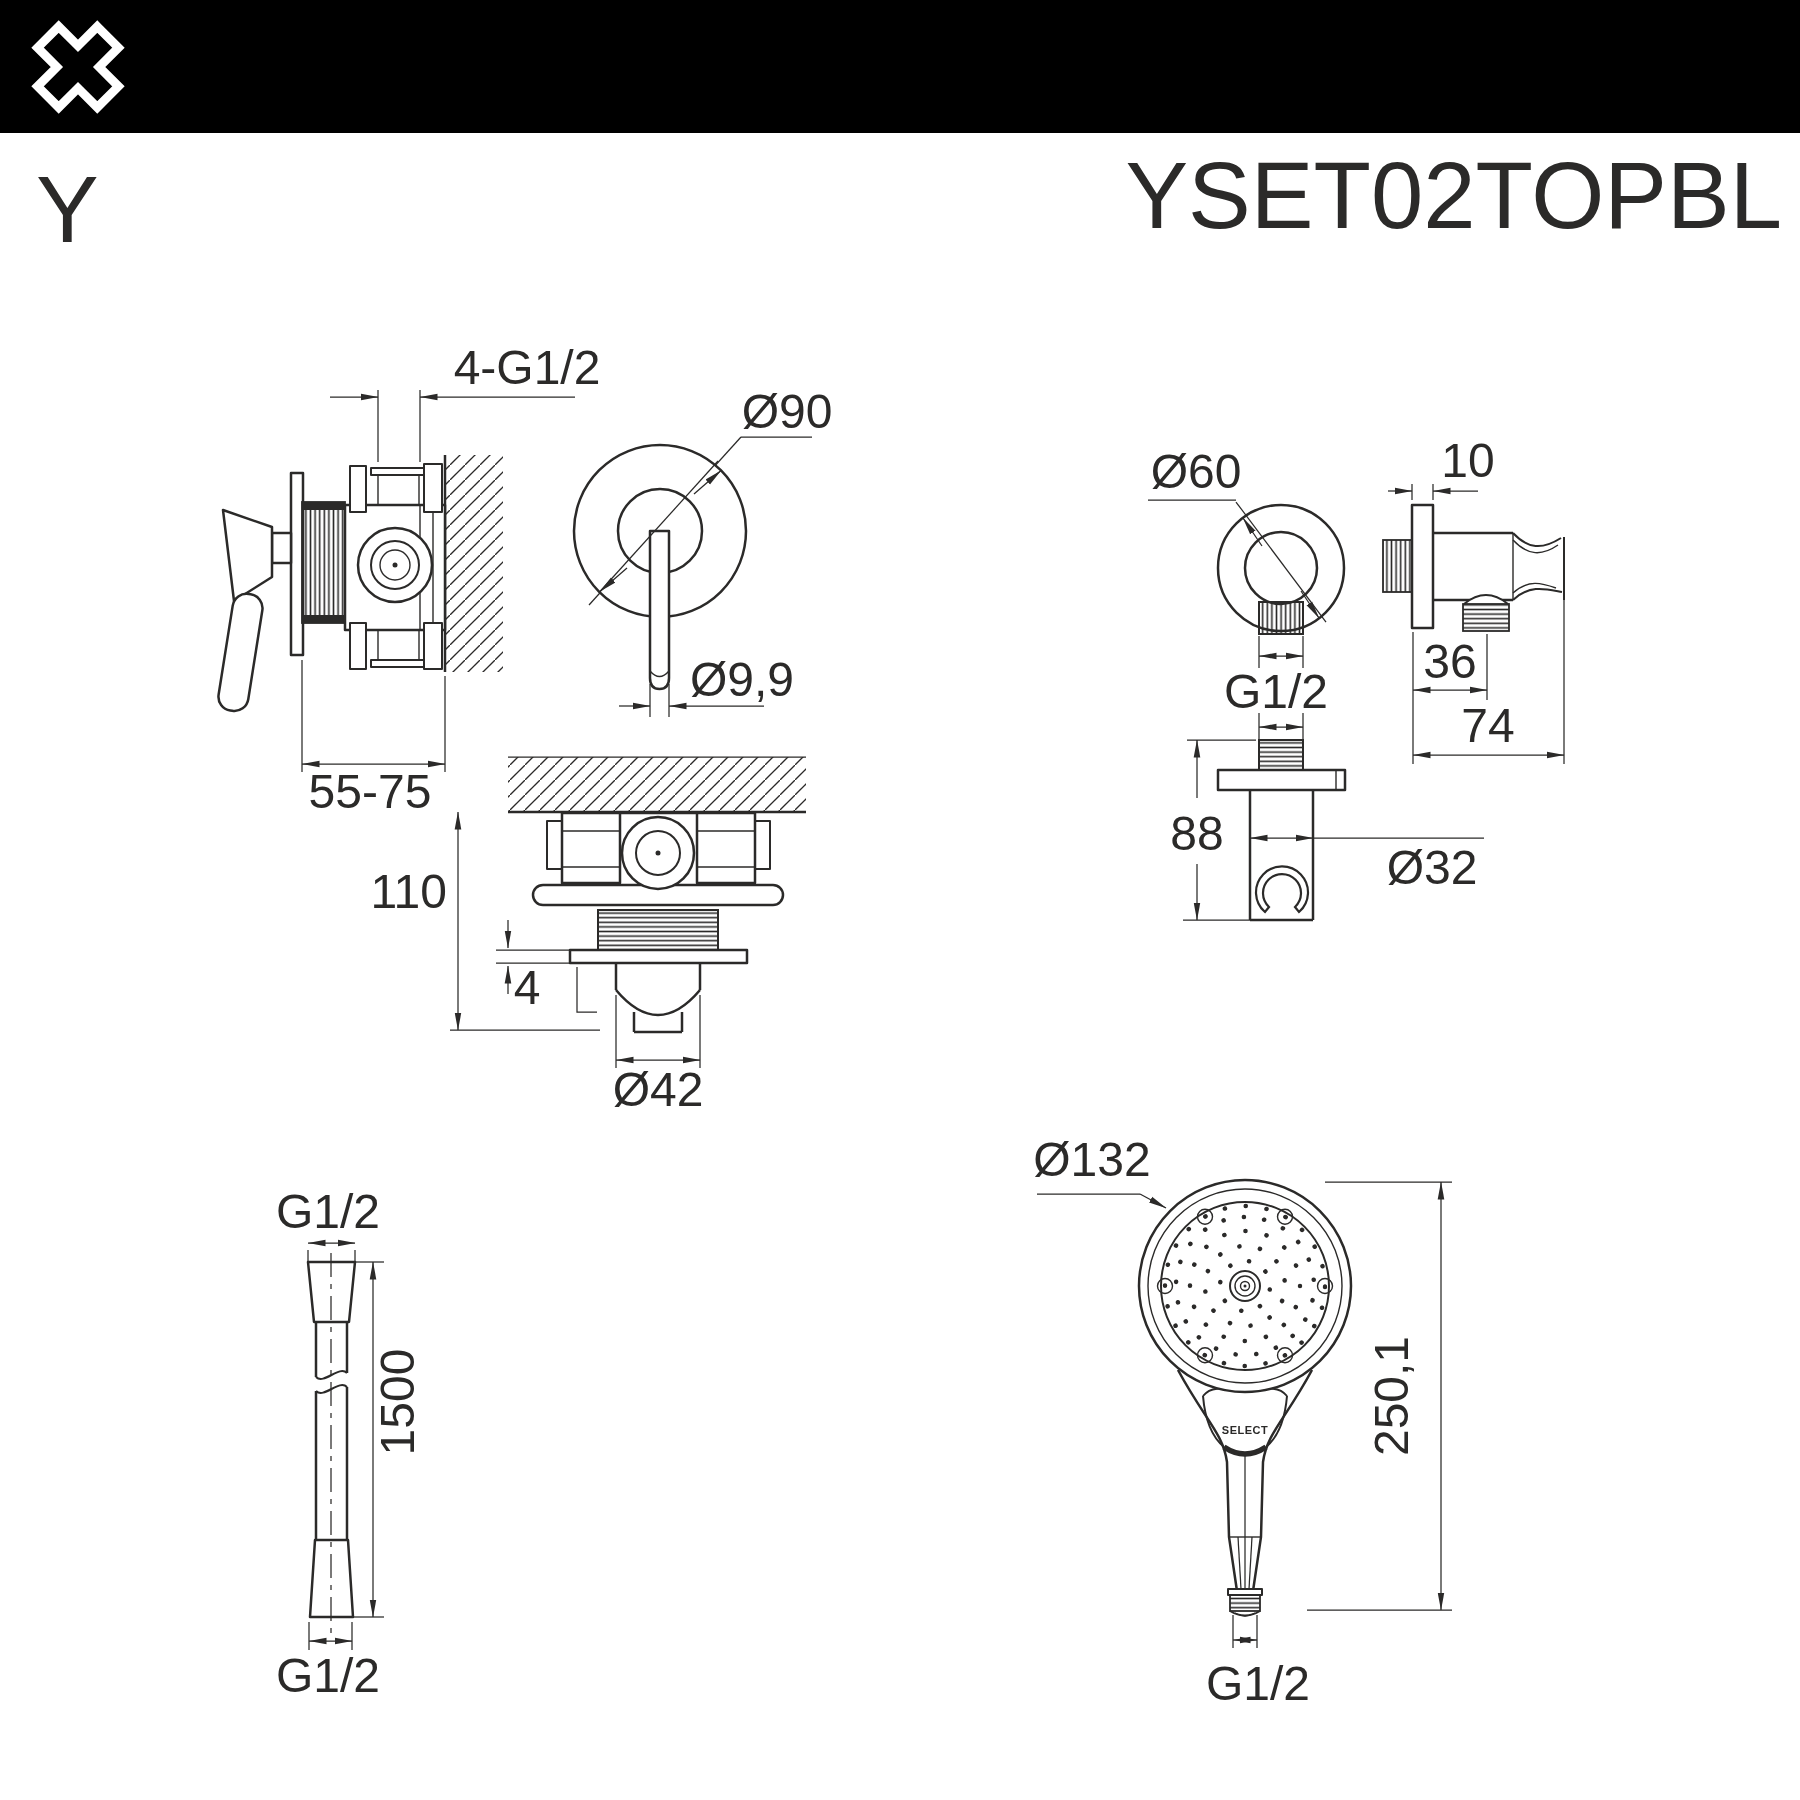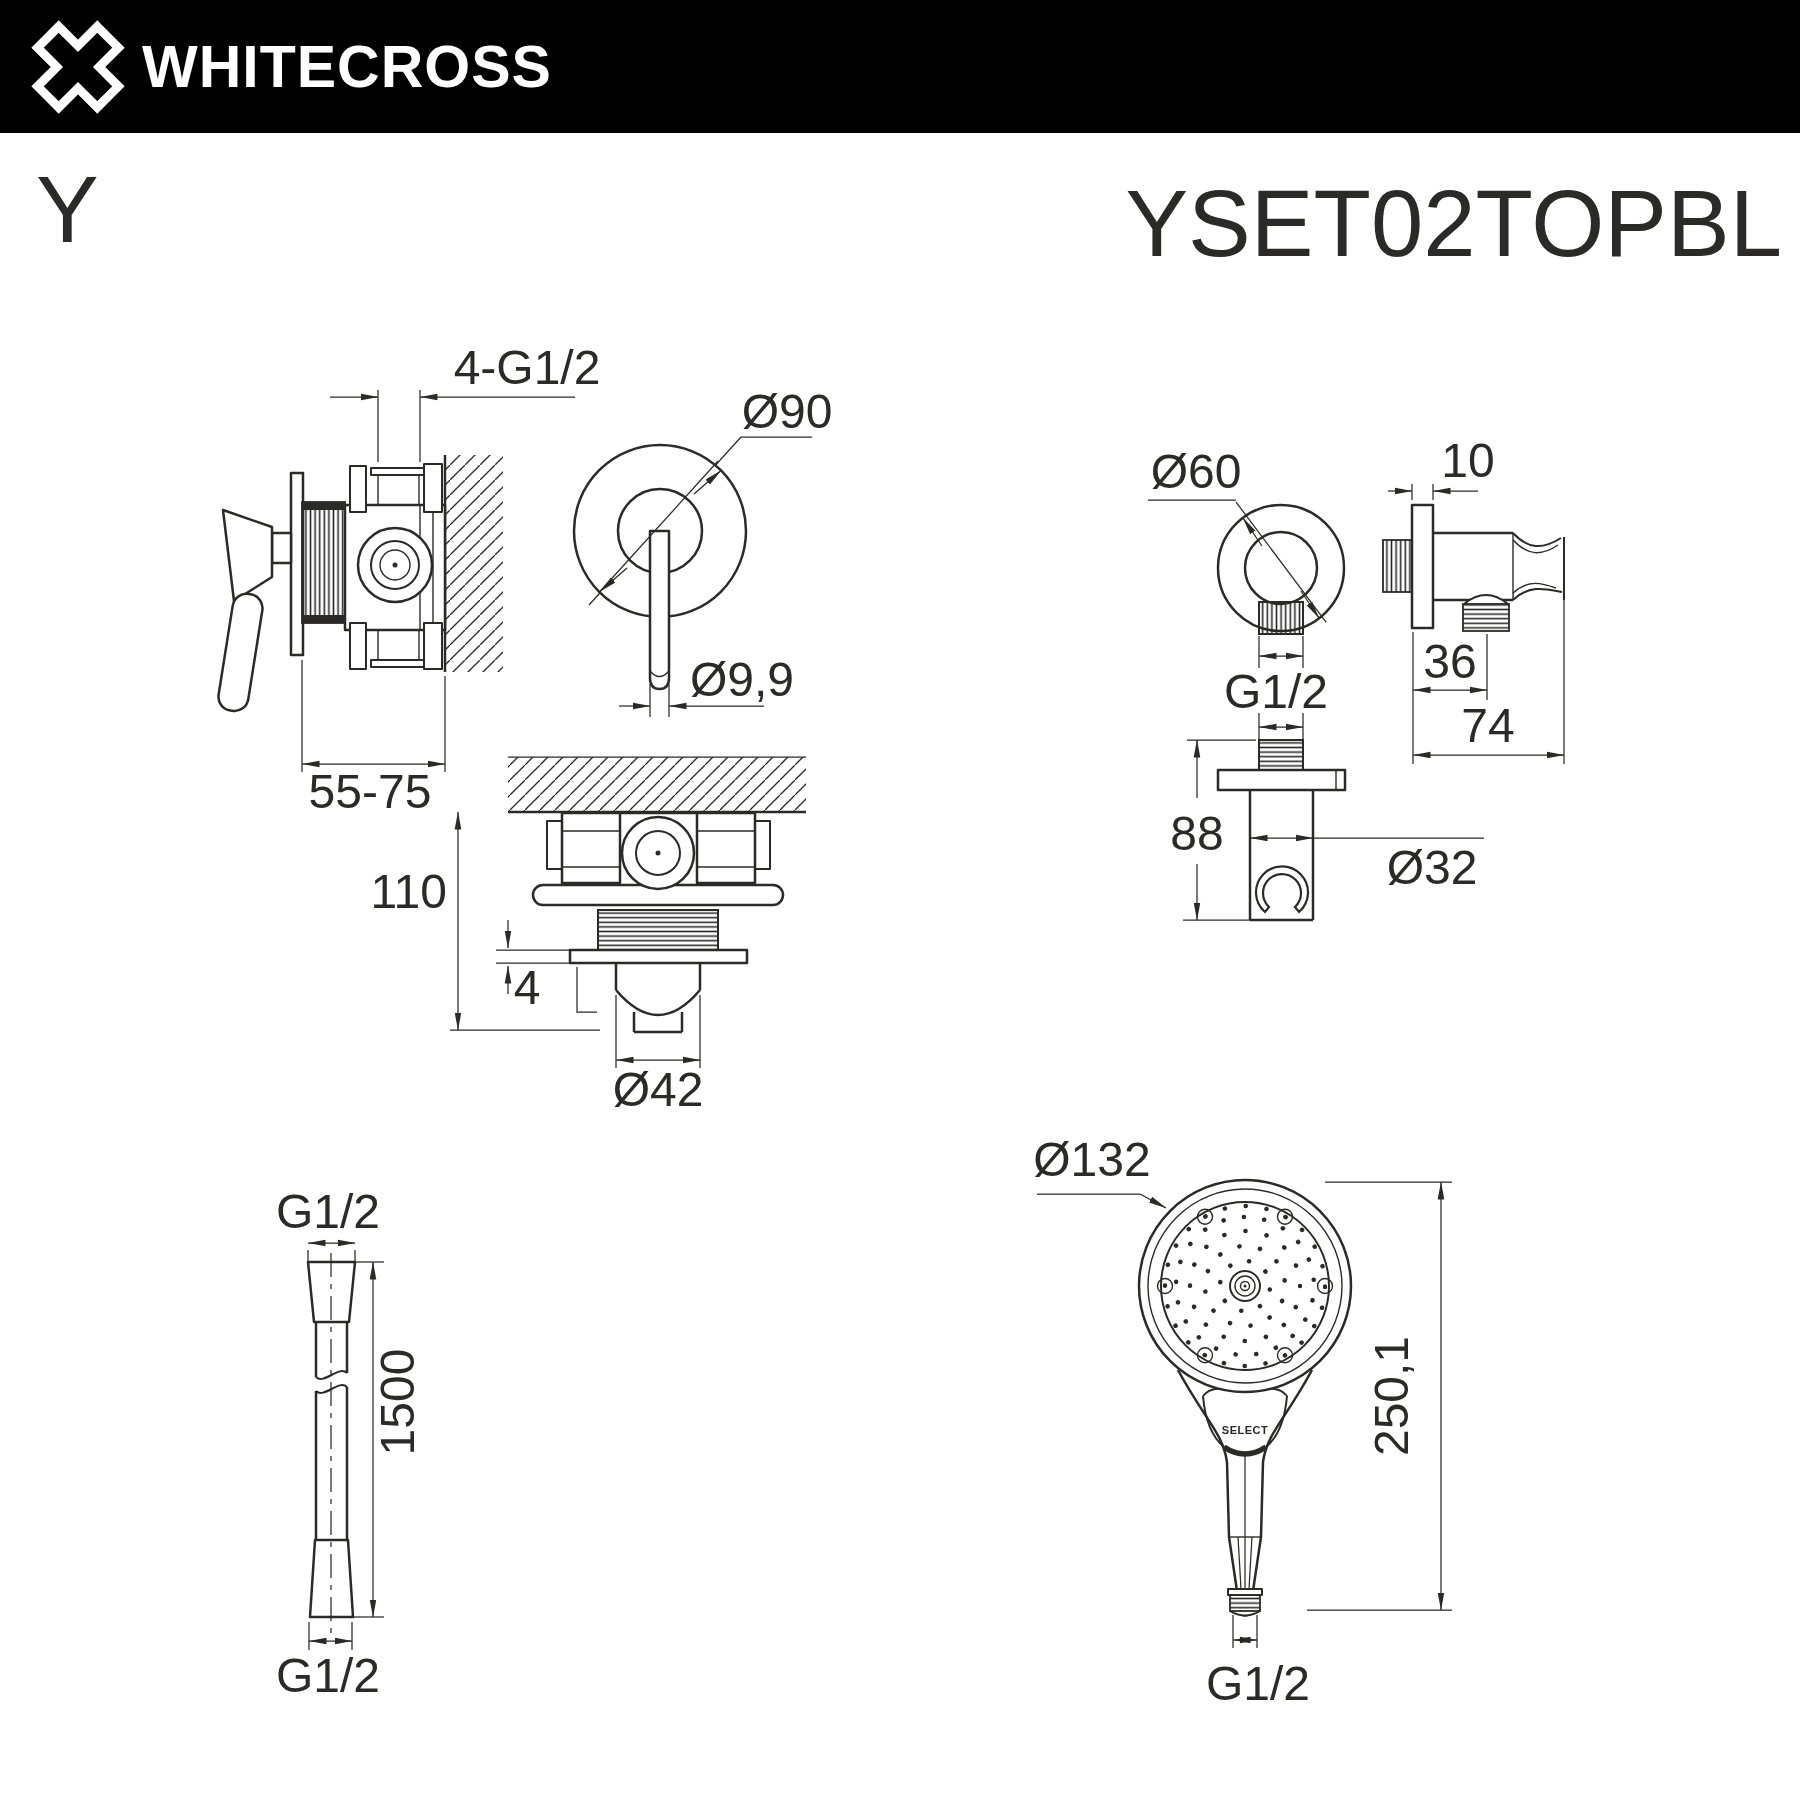--- a/index.html
+++ b/index.html
@@ -3,21 +3,21 @@
 <meta charset="utf-8">
 <style>
   html,body{margin:0;padding:0;background:#fff;}
   .page{position:relative;width:1800px;height:1800px;background:#fff;overflow:hidden;
         font-family:"Liberation Sans", sans-serif;}
   .banner{position:absolute;left:0;top:0;width:1800px;height:133px;background:#000;
           display:flex;align-items:center;}
   .logo{margin-left:30px;flex:0 0 auto;}
   .brand{color:#fff;font-size:59px;font-weight:bold;letter-spacing:1px;margin-left:16px;}
   .title-series{position:absolute;left:36px;top:156px;font-size:94px;color:#2b2a29;}
-  .title-model{position:absolute;right:18px;top:170px;font-size:94px;color:#2b2a29;}
+  .title-model{position:absolute;right:18px;top:142px;font-size:94px;color:#2b2a29;}
   svg.sheet{position:absolute;left:0;top:0;}
   
   .o{stroke:#2b2a29;stroke-width:2.5;fill:#fff;stroke-linejoin:round;}
   .o2{stroke:#2b2a29;stroke-width:2;fill:#fff;stroke-linejoin:round;}
   .on{stroke:#2b2a29;stroke-width:2.5;fill:none;}
   .on2{stroke:#2b2a29;stroke-width:2;fill:none;}
   .il{stroke:#2b2a29;stroke-width:1.4;fill:none;}
   .thin{stroke:#2b2a29;stroke-width:1.25;fill:none;}
   .dim{stroke:#2b2a29;stroke-width:1.25;fill:none;}
   .dt{font-size:48px;fill:#2b2a29;}
@@ -26,21 +26,20 @@
 </style>
 </head>
 <body>
 
 <div class="page">
 
   <div class="banner">
     <svg class="logo" width="96" height="96" viewBox="0 0 96 96">
       <path d="M-17,-48 L17,-48 L17,-17 L48,-17 L48,17 L17,17 L17,48 L-17,48 L-17,17 L-48,17 L-48,-17 L-17,-17 Z" transform="translate(48,48) rotate(45) scale(0.88)" fill="none" stroke="#ffffff" stroke-width="10"></path>
     </svg>
-    <span class="brand">WHITECROSS</span>
   </div>
 
   <div class="title-series">Y</div>
   <div class="title-model">YSET02TOPBL</div>
 
   <svg class="sheet" width="1800" height="1800" viewBox="0 0 1800 1800">
     <defs>
       <pattern id="hatch" width="15" height="15" patternUnits="userSpaceOnUse">
         <path d="M0,15 L15,0" stroke="#2b2a29" stroke-width="1.3"></path>
       </pattern>

